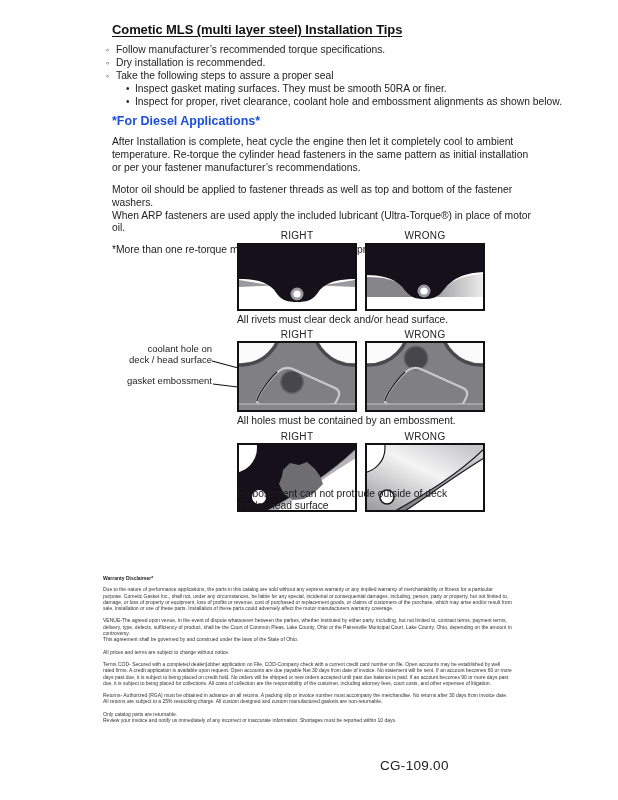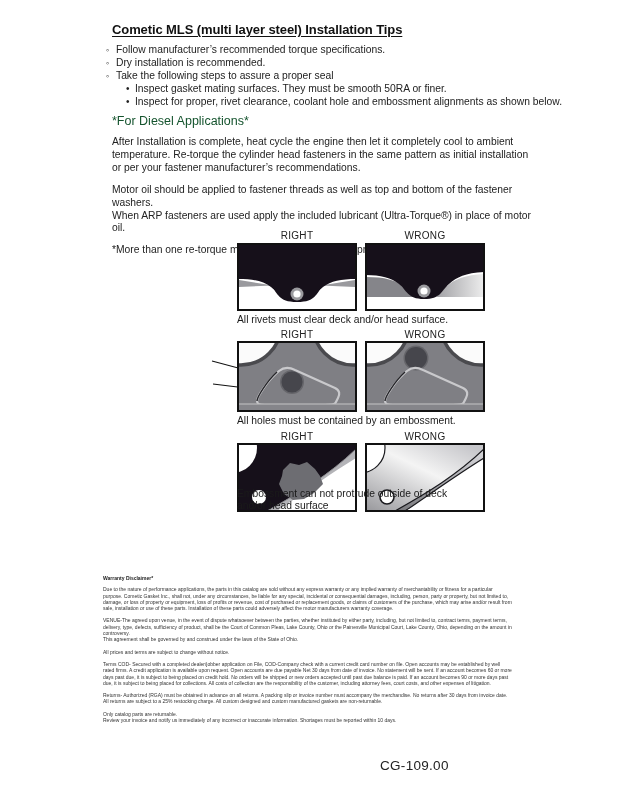--- a/index.html
+++ b/index.html
@@ -11,21 +11,21 @@
   .doc-title{
     left:112px;top:22px;font-size:13px;font-weight:bold;letter-spacing:-.1px;
     text-decoration:underline;text-underline-offset:2px;white-space:nowrap;color:#111;
   }
   .bullets{left:100px;top:44px;font-size:10.3px;line-height:12.9px;color:#222;margin-left:6px;}
   .bullet-line{white-space:nowrap;}
   .bullet-line .mk{display:inline-block;width:10px;font-size:9px;vertical-align:top;line-height:12.9px;}
   .sub{padding-left:20px;}
   .sub .mk{width:9px;font-size:10px;}
   .diesel{left:112px;top:114px;width:420px;color:#222;}
-  .diesel h2{font-size:12.5px;font-weight:normal;margin:0 0 8px 0;color:#14532d;}
+  .diesel h2{font-size:12.5px;font-weight:bold;margin:0 0 8px 0;color:#1d4ed8;}
   .diesel p{font-size:10.3px;line-height:12.9px;margin:0 0 9px 0;white-space:pre-line;}
   .diesel .note{margin-top:3px;}
   .dg-label{font-size:10px;color:#222;width:120px;text-align:center;letter-spacing:.3px;white-space:nowrap;}
   .dg-box{width:120px;}
   .dg-box svg{display:block;}
   .dg-caption{font-size:10.3px;color:#1a1a1a;white-space:pre-line;line-height:11.8px;}
   .annot{left:104px;top:344px;width:108px;text-align:right;font-size:9.5px;line-height:10.6px;color:#222;}
   .annot .blk2{margin-top:11px;}
   .fineprint{left:103px;top:575px;width:409px;font-size:5px;line-height:6.3px;color:#333;}
   .fineprint .fp-head{font-weight:bold;margin:0 0 5px 0;color:#222;}
@@ -86,20 +86,25 @@
       <circle cx="59" cy="48" r="6.5" fill="#9a9a9e"></circle>
       <circle cx="59" cy="48" r="3.6" fill="#ffffff"></circle>
       <rect x="1" y="1" width="118" height="66" fill="none" stroke="#111" stroke-width="2"></rect>
     </svg>
   </div>
   <div class="abs dg-caption" style="left:237px;top:314px">All rivets must clear deck and/or head surface.</div>
 
   <div class="abs dg-label" style="left:237px;top:329px">RIGHT</div>
   <div class="abs dg-label" style="left:365px;top:329px">WRONG</div>
 
+  <div class="abs annot">
+    <div>coolant hole on</div>
+    <div>deck / head surface</div>
+    <div class="blk2">gasket embossment</div>
+  </div>
   <svg class="abs" style="left:210px;top:356px" width="86" height="38" viewBox="0 0 86 38">
     <line x1="2" y1="5" x2="81" y2="26" stroke="#111" stroke-width="1.1"></line>
     <line x1="3" y1="28" x2="52" y2="34" stroke="#111" stroke-width="1.1"></line>
   </svg>
 
   <div class="abs dg-box" style="left:237px;top:341px">
     <svg width="120" height="71" viewBox="0 0 120 71">
       <defs>
           <clipPath id="clipR2">
             <rect x="1" y="1" width="118" height="69"></rect>

